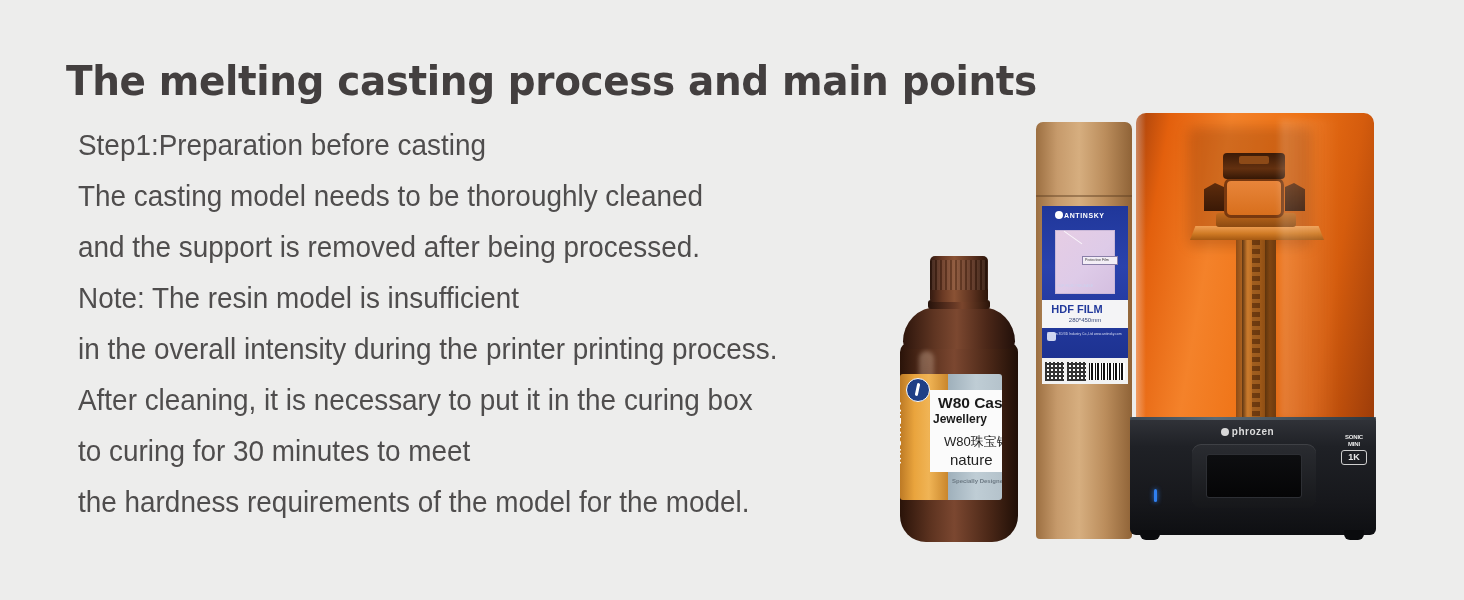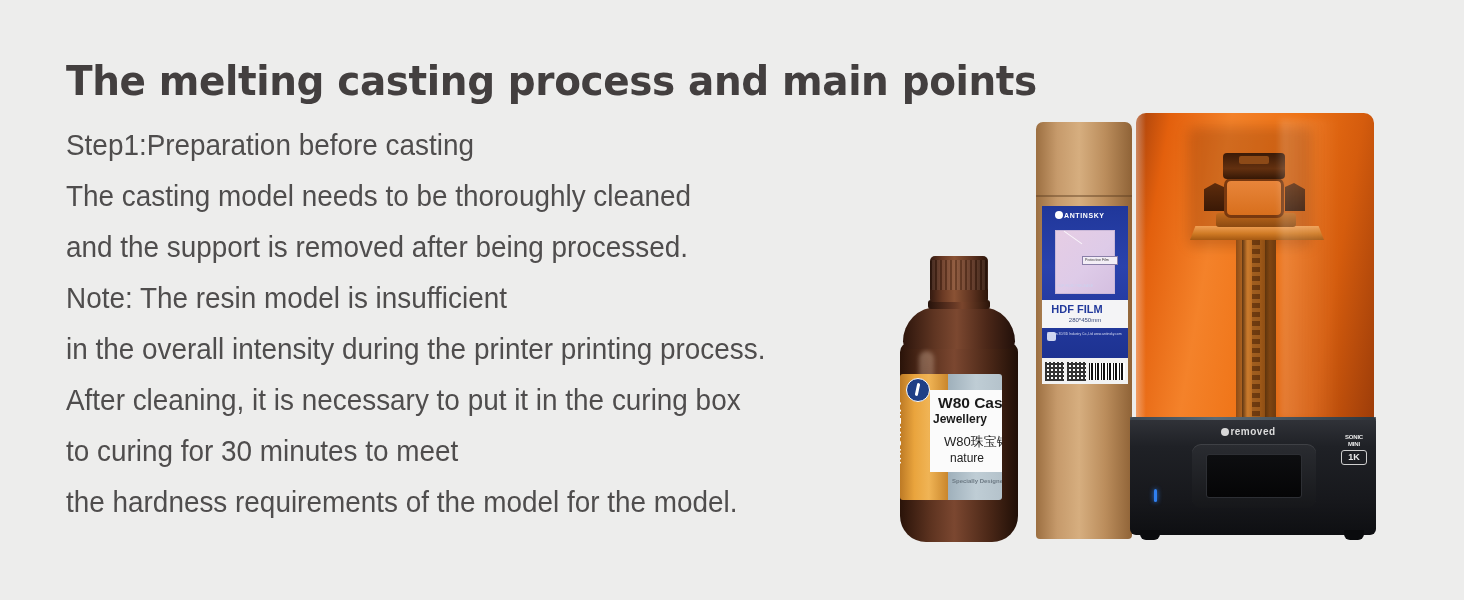--- a/index.html
+++ b/index.html
@@ -19,21 +19,21 @@
     font-weight:700;
     font-size:41px;
     letter-spacing:-0.4px;
     color:#433f3f;
     line-height:1.15;
     margin:0 0 14px 0;
     white-space:nowrap;
     transform:scaleX(0.95);
     transform-origin:left center;
   }
-  .bodylines{margin:0;padding:0;list-style:none;}
+  .bodylines{margin:12px;padding:0;list-style:none;}
   .bodylines li{
     font-family:"Liberation Sans", sans-serif;
     font-size:30px;
     font-weight:400;
     color:#4f4d4d;
     line-height:51px;
     white-space:nowrap;
     transform:scaleX(0.93);
     transform-origin:left center;
   }
@@ -92,21 +92,21 @@
     content:"";position:absolute;left:9px;top:4px;width:3px;height:13px;
     background:#fff;border-radius:2px;transform:rotate(12deg);
   }
   .label-white{
     position:absolute;left:30px;top:16px;width:96px;height:82px;
     background:#fbfbfb;
   }
   .lbl-title{position:absolute;left:8px;top:4px;font-size:15.5px;font-weight:700;color:#1a1a1a;white-space:nowrap;}
   .lbl-title2{position:absolute;left:3px;top:22px;font-size:12px;font-weight:700;color:#1a1a1a;white-space:nowrap;}
   .lbl-cn{position:absolute;left:14px;top:43px;font-size:13px;color:#222;white-space:nowrap;}
-  .lbl-sub{position:absolute;left:20px;top:61px;font-size:12px;color:#222;white-space:nowrap;}
+  .lbl-sub{position:absolute;left:20px;top:61px;font-size:15px;color:#222;white-space:nowrap;}
   .lbl-sub2{position:absolute;left:84px;top:61px;font-size:11.5px;color:#222;white-space:nowrap;}
   .lbl-fine{
     position:absolute;left:52px;top:104px;font-size:6px;color:#6d7a84;
     white-space:nowrap;font-weight:700;
   }
 
   
   .tube{position:absolute;left:1036px;top:122px;width:96px;height:417px;}
   .tube-kraft{
     position:absolute;left:0;top:0;width:96px;height:417px;
@@ -358,21 +358,21 @@
     <div class="plate-arm"></div>
     <div class="clamp-l"></div>
     <div class="clamp-r"></div>
     <div class="vat"></div>
     <div class="carriage"></div>
     <div class="hood-edge"></div>
     <div class="hood-sheen"></div>
 
     <div class="base"></div>
     <div class="base-top-line"></div>
-    <div class="base-brand">removed</div>
+    <div class="base-brand">phrozen</div>
     <div class="screen-frame">
       <div class="screen"></div>
     </div>
     <div class="power-led"></div>
     <div class="badge">
       <div class="badge-top">SONIC MINI</div>
       <div class="badge-box">1K</div>
     </div>
     <div class="foot-l"></div>
     <div class="foot-r"></div>

